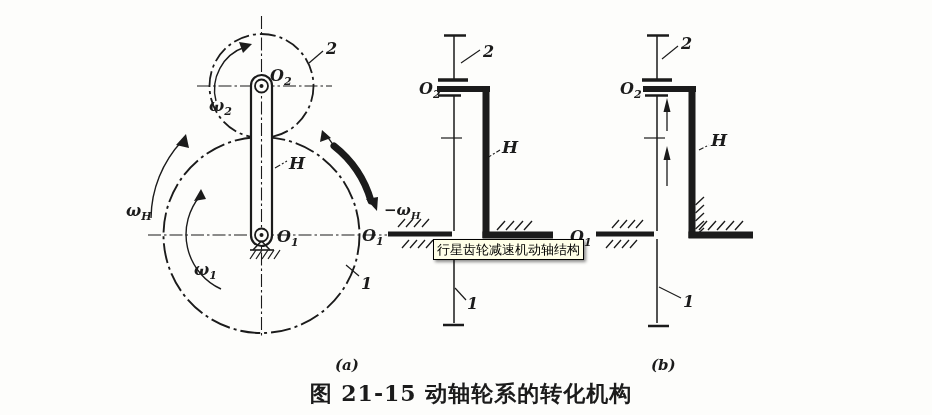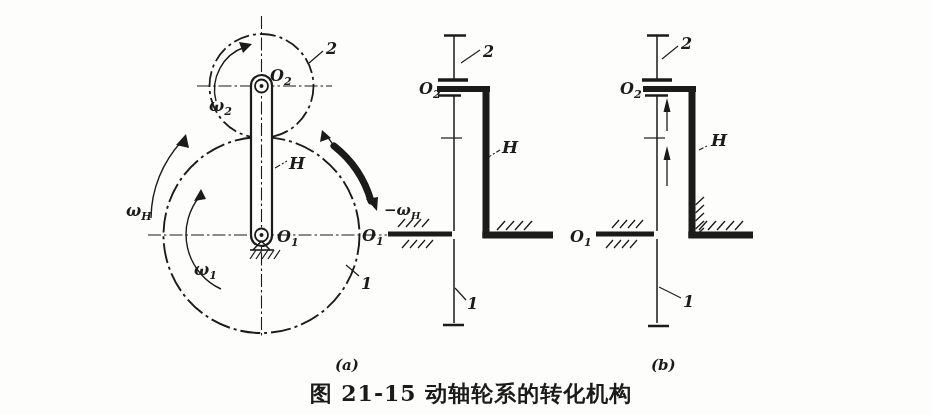--- a/index.html
+++ b/index.html
@@ -156,13 +156,14 @@
     <text x="711" y="146" font-size="17">H</text>
     <text x="570" y="242" font-size="16"><tspan>O</tspan><tspan dy="4" font-size="11">1</tspan></text>
     <text x="683" y="307" font-size="16">1</text>
   </g>
 
   <text x="335" y="370" font-size="15">(a)</text>
   <text x="651" y="370" font-size="15">(b)</text>
   <text class="upright" x="471" y="401" font-size="22" text-anchor="middle" letter-spacing="1">图 21-15  动轴轮系的转化机构</text>
 </svg>
 
+<div class="tooltip">行星齿轮减速机动轴结构</div>
 </div>
 
 </body></html>

